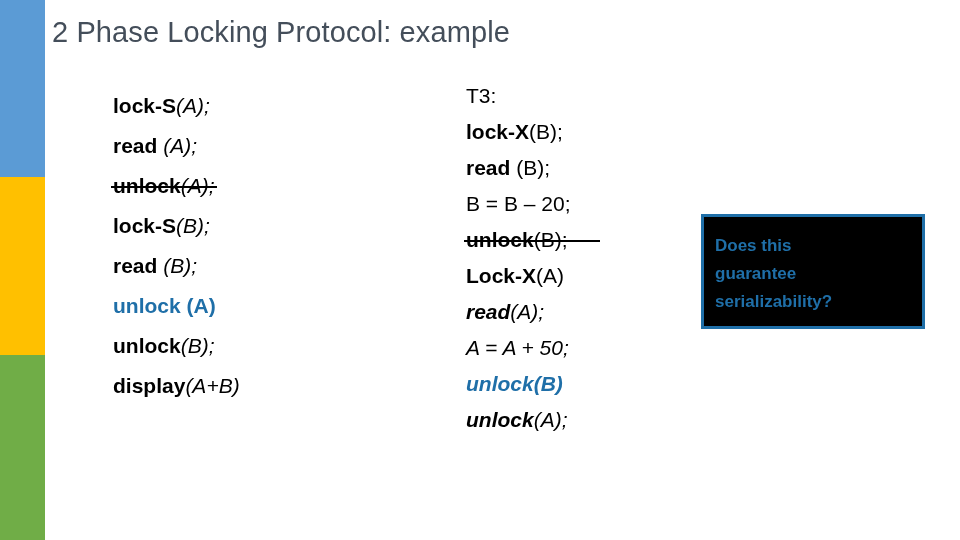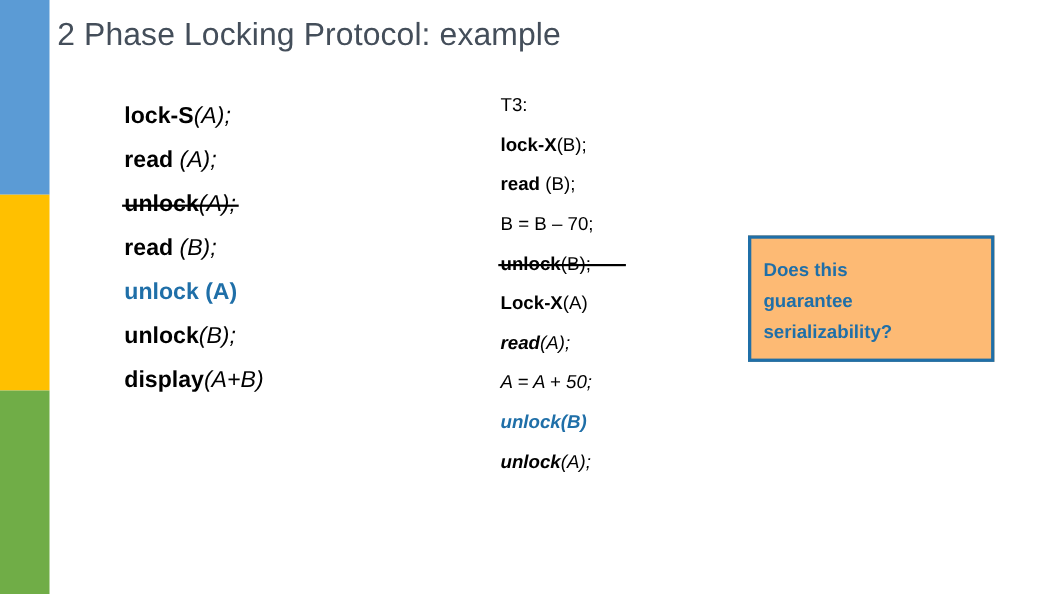--- a/index.html
+++ b/index.html
@@ -46,23 +46,23 @@
     color: #000000;
   }
   #txn-t2 {
     left: 113px;
     top: 86px;
     font-size: 21px;
     line-height: 40px;
     width: 320px;
   }
   #txn-t3 {
-    left: 455px;
+    left: 466px;
     top: 78px;
-    font-size: 17px;
+    font-size: 21px;
     line-height: 36px;
     width: 240px;
   }
   .txn-line { white-space: nowrap; position: relative; }
 
   
   .b   { font-weight: bold; }
   .i   { font-style: italic; }
   .bi  { font-weight: bold; font-style: italic; }
   .n   { font-weight: normal; font-style: normal; }
@@ -77,27 +77,27 @@
     top: 52%;
     height: 2px;
     background: #000;
     width: calc(100% + 4px);
   }
   .struck.overrun::after { width: calc(100% + 34px); }
 
   
   #callout-box {
     position: absolute;
-    left: 680px;
+    left: 701px;
     top: 214px;
     width: 224px;
     height: 115px;
     box-sizing: border-box;
     border: 3px solid #1f6fa8;
-    background: #fdba74;
+    background: #000000;
   }
   #callout-text {
     position: absolute;
     left: 11px;
     top: 15px;
     width: 200px;
     font-size: 17px;
     line-height: 28px;
     font-weight: bold;
     color: #1f6fa8;
@@ -115,38 +115,39 @@
 <div id="slide-title" style="color: rgb(68, 78, 90);">2 Phase Locking Protocol: example</div>
 
 <div id="txn-t2" class="txn-column">
 
   <div class="txn-line"><span class="b">lock-S</span><span class="i">(A);</span></div>
 
   <div class="txn-line"><span class="b">read </span><span class="i">(A);</span></div>
 
   <div class="txn-line"><span class="struck"><span class="b">unlock</span><span class="i">(A);</span></span></div>
 
+  <div class="txn-line"><span class="b">lock-S</span><span class="i">(B);</span></div>
 
   <div class="txn-line"><span class="b">read </span><span class="i">(B);</span></div>
 
   <div class="txn-line"><span class="b blue-text" style="color: rgb(31, 111, 168);">unlock (A)</span></div>
 
   <div class="txn-line"><span class="b">unlock</span><span class="i">(B);</span></div>
 
   <div class="txn-line"><span class="b">display</span><span class="i">(A+B)</span></div>
 </div>
 
 <div id="txn-t3" class="txn-column">
   <div class="txn-line"><span class="n">T3:</span></div>
 
   <div class="txn-line"><span class="b">lock-X</span><span class="n">(B);</span></div>
 
   <div class="txn-line"><span class="b">read </span><span class="n">(B);</span></div>
 
-  <div class="txn-line"><span class="n">B = B – 70;</span></div>
+  <div class="txn-line"><span class="n">B = B – 20;</span></div>
 
   <div class="txn-line"><span class="struck overrun"><span class="b">unlock</span><span class="n">(B);</span></span></div>
 
   <div class="txn-line"><span class="b">Lock-X</span><span class="n">(A)</span></div>
 
   <div class="txn-line"><span class="bi">read</span><span class="i">(A);</span></div>
 
   <div class="txn-line"><span class="i">A = A + 50;</span></div>
 
 

